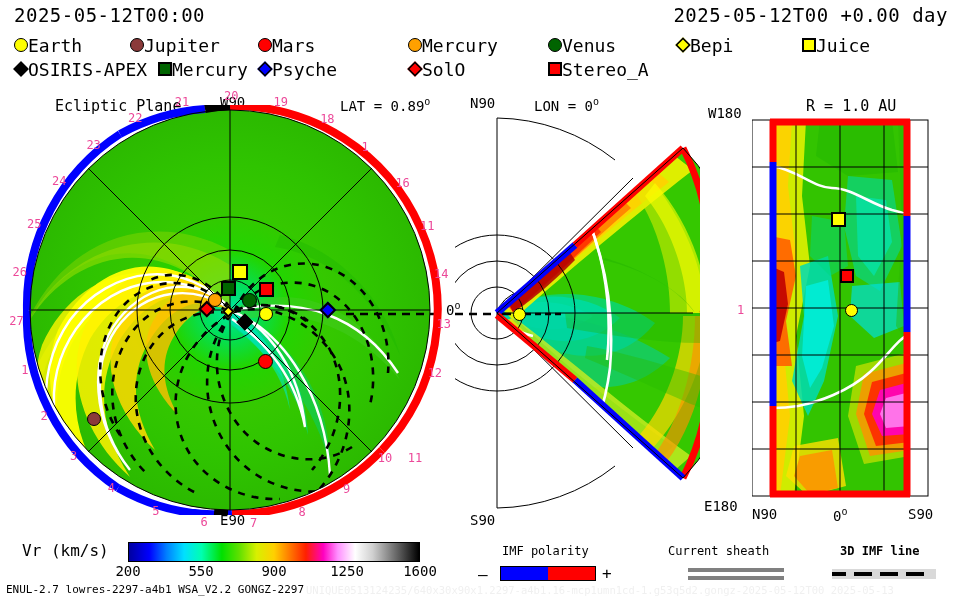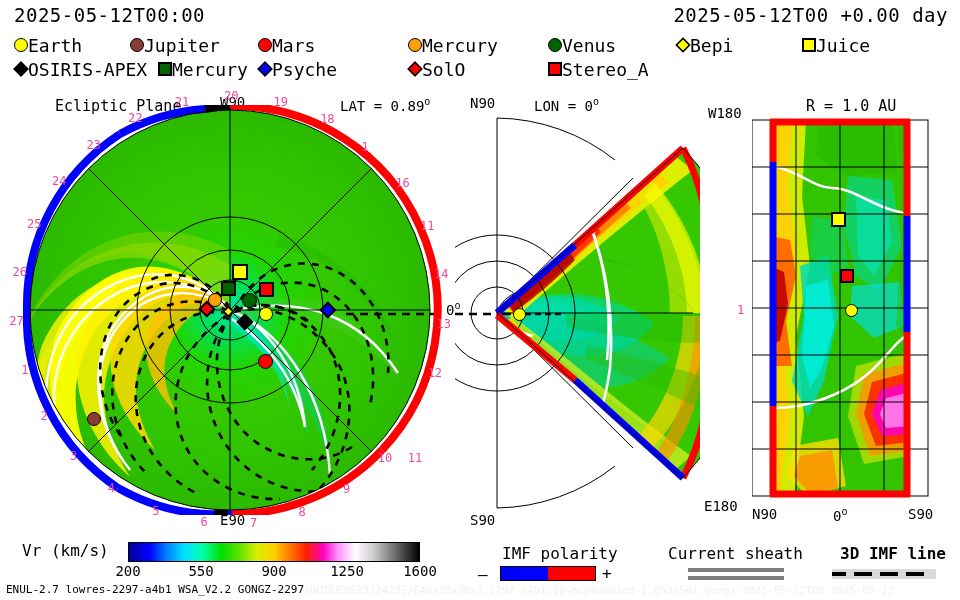--- a/index.html
+++ b/index.html
@@ -17,21 +17,21 @@
   .sym{width:14px;height:14px;flex:0 0 auto;position:relative;}
   .sym.circle{border-radius:50%;border:1px solid #000;box-sizing:border-box;}
   .sym.square{border:2px solid #000;box-sizing:border-box;}
   .sym.diamond{transform:rotate(45deg) scale(.78);border:2px solid #000;box-sizing:border-box;}
   
   .ptitle{font-size:15px;white-space:nowrap;}
   .axlab{font-size:14px;white-space:nowrap;}
   .sup{font-size:10px;vertical-align:super;}
   .rnum{color:#ec4899;font-size:12px;position:absolute;white-space:nowrap;}
   
-  .blab{font-size:16px;white-space:nowrap;}
+  .blab{font-size:12px;white-space:nowrap;}
   #cbar{left:128px;top:542px;width:292px;height:20px;border:1px solid #000;box-sizing:border-box;
         background:linear-gradient(to right,
           #0000a0 0%, #0000ff 7%, #0080ff 13%, #00e0ff 19%,
           #00ffb0 25%, #00e000 32%, #60e000 38%, #d8f000 44%,
           #ffd000 50%, #ff7000 56%, #ff2000 61%, #ff00c0 67%,
           #ff90ff 72%, #ffffff 78%, #d0d0d0 84%, #909090 89%,
           #505050 94%, #000000 100%);}
   .ctick{position:absolute;font-size:14px;top:563px;}
   #pol-bar{position:absolute;left:500px;top:566px;width:96px;height:15px;border:1px solid #000;box-sizing:border-box;}
   #pol-bar .b{position:absolute;left:0;top:0;width:50%;height:100%;}

